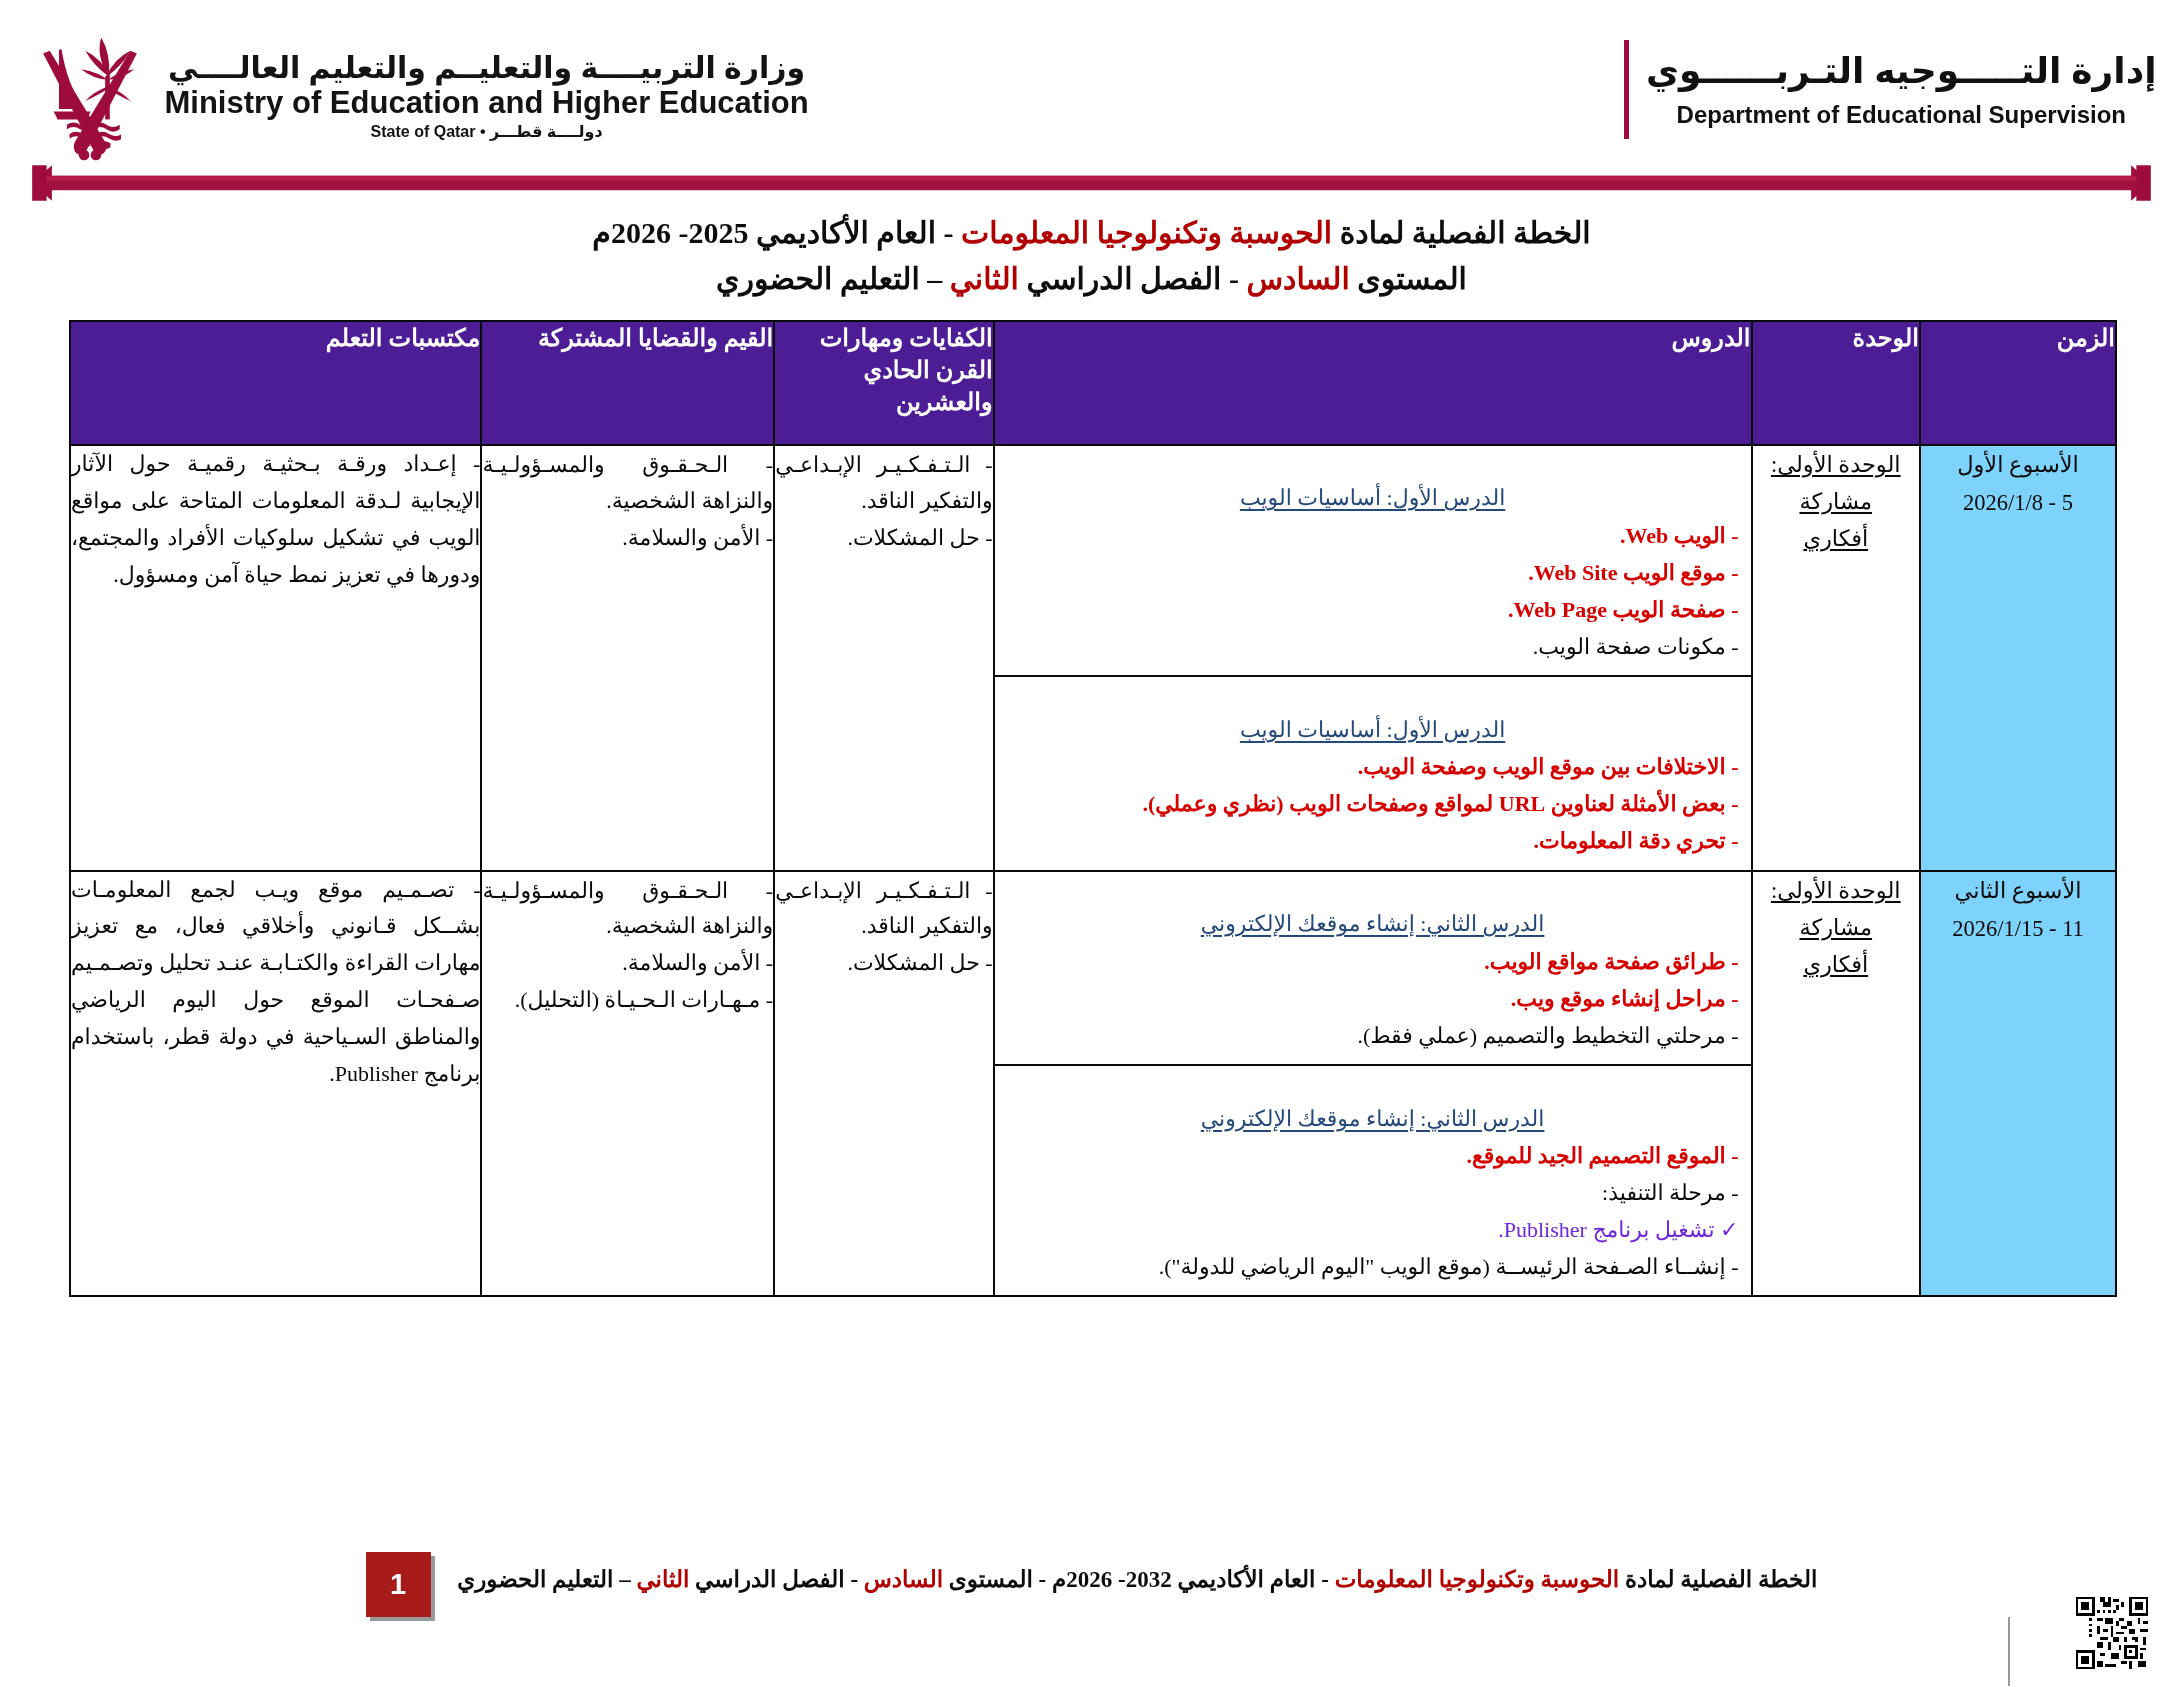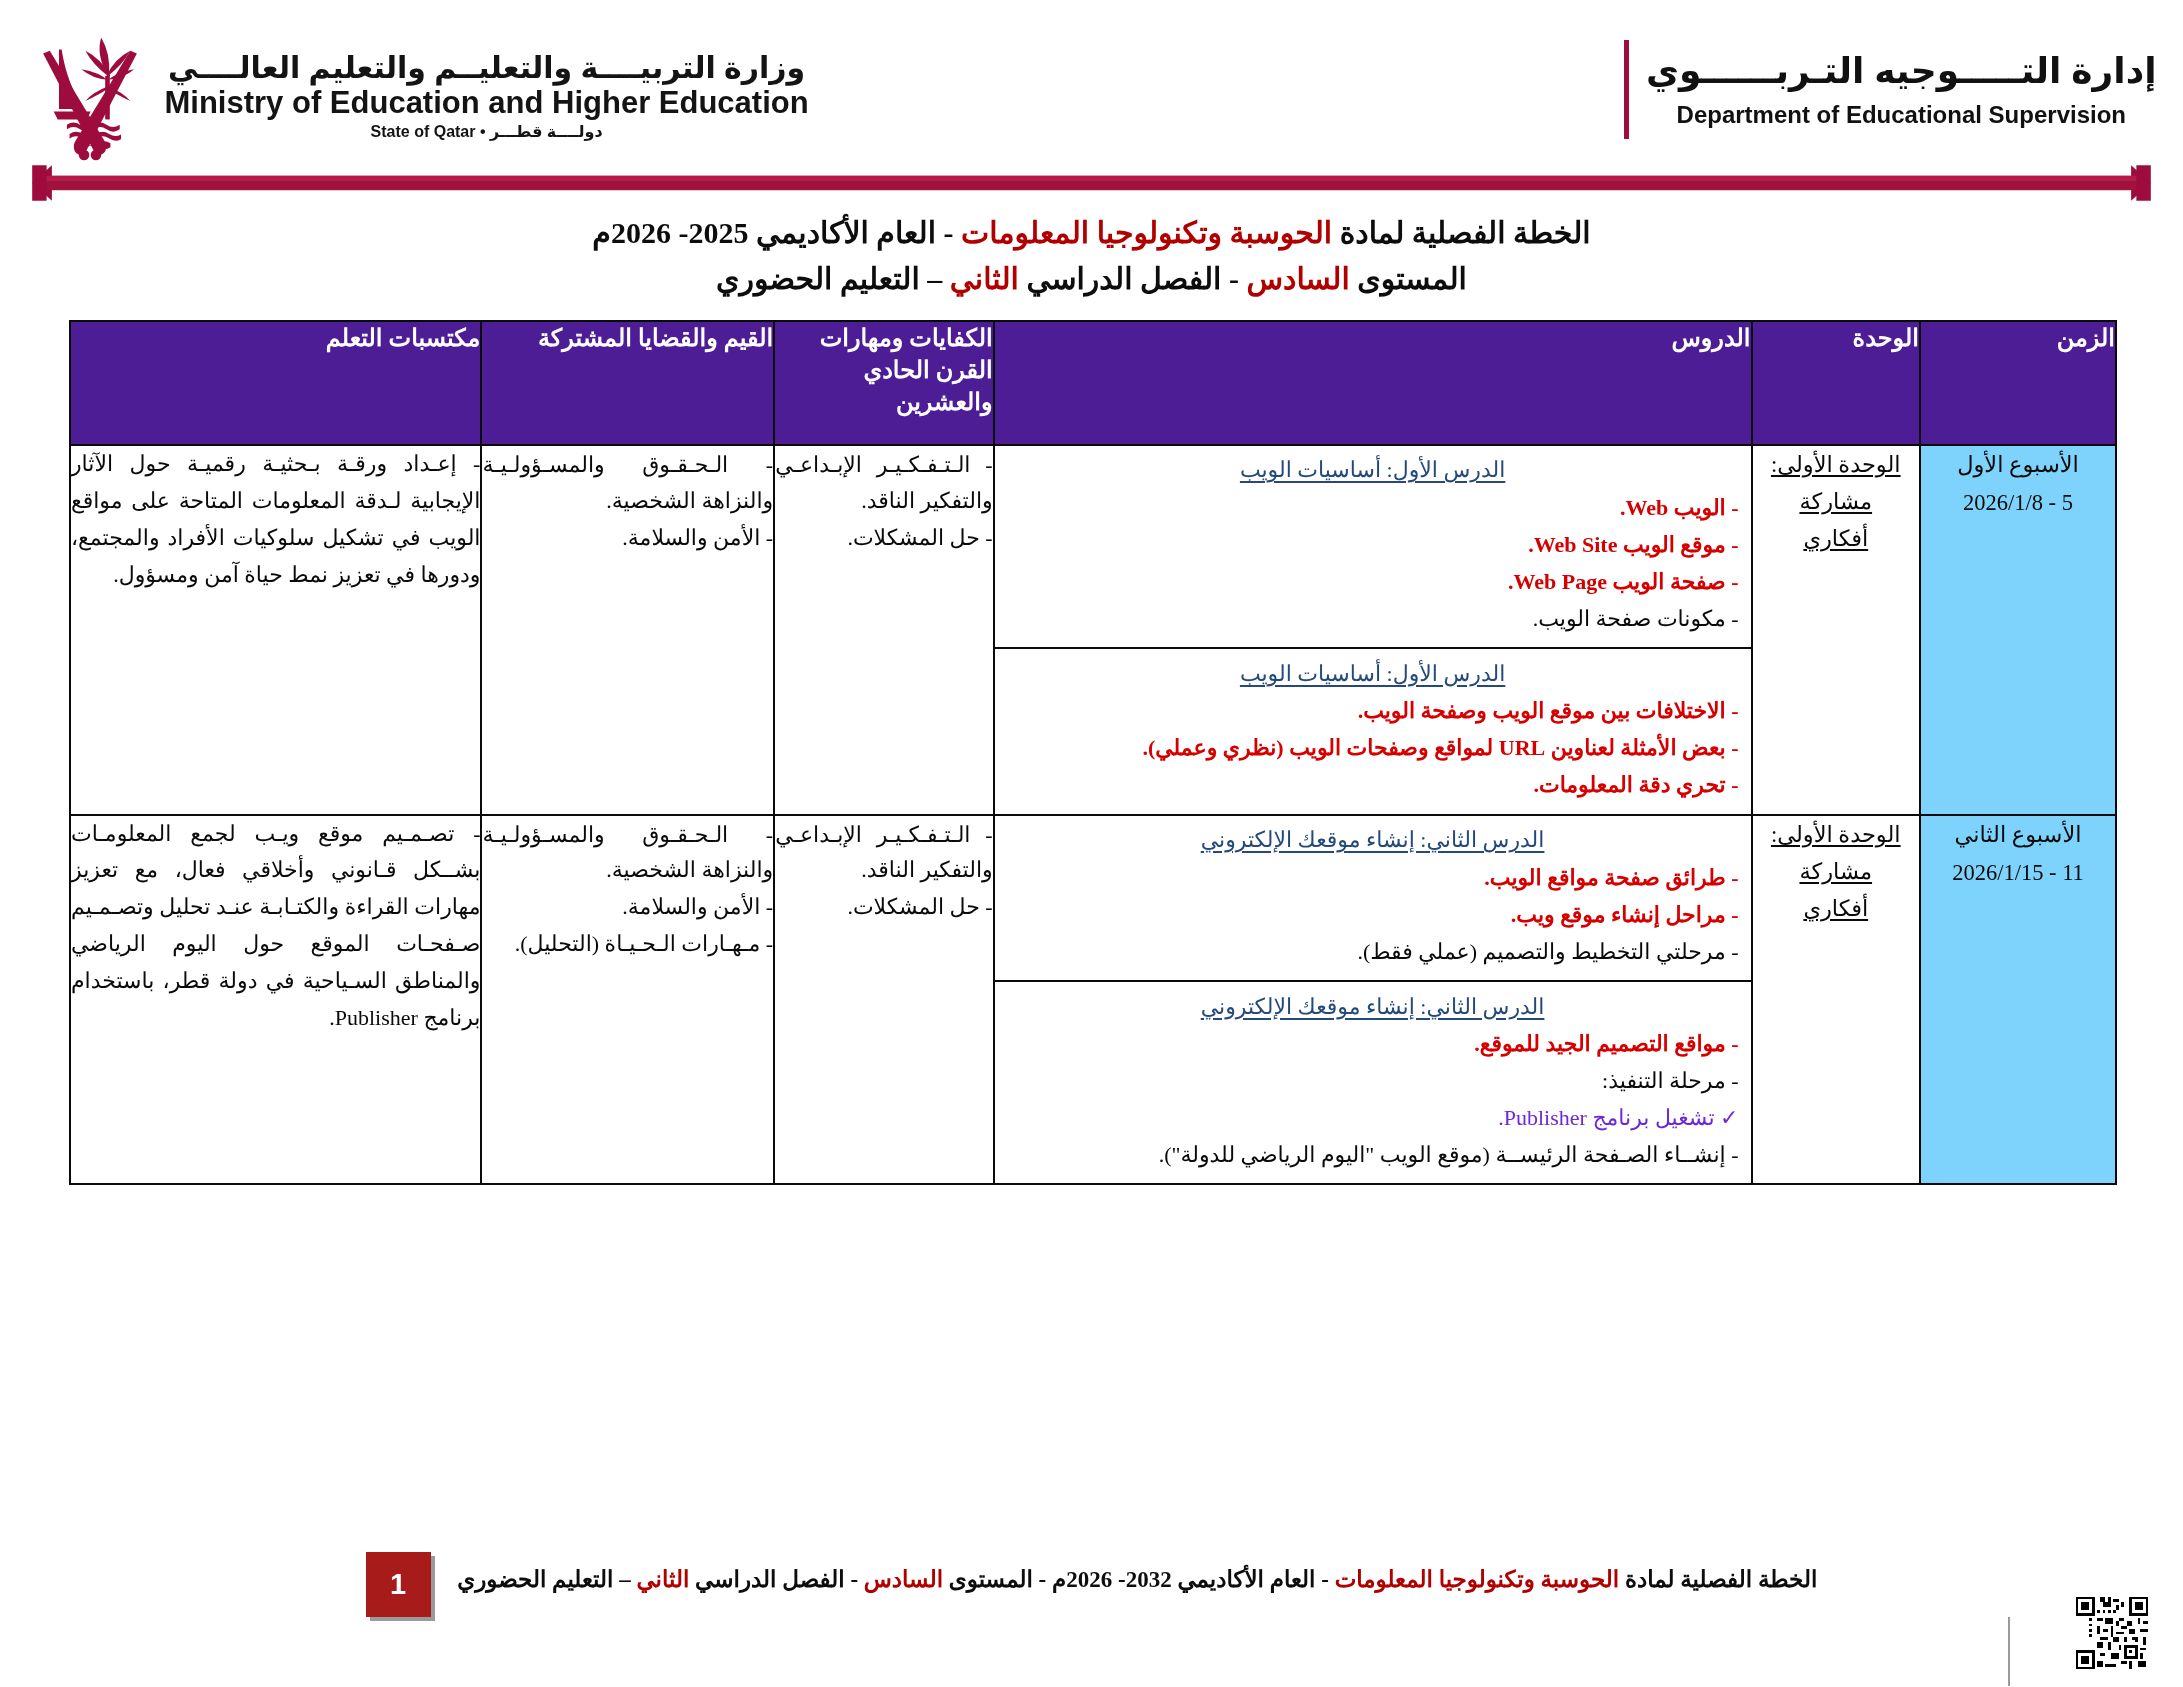--- a/index.html
+++ b/index.html
@@ -178,20 +178,21 @@
   }
   .lesson-block:last-child{border-bottom:none;}
   .lesson-title{
     color:#24497A;
     text-decoration:underline;
     text-underline-offset:4px;
     font-size:22px;
     text-align:center;
     margin-bottom:2.6px;
     line-height:1.6;
+    margin-top:28px;
   }
   .litem{
     font-size:22px;
     line-height:1.62;
     text-align:justify;
     text-align-last:right;
     margin:1.3px 0;
   }
   .litem.red{color:#D60000;font-weight:bold;}
   .litem.black{color:#0a0a0a;}
@@ -412,21 +413,21 @@
         </td>
         <td class="lessons-cell">
           <div class="lesson-block">
             <div class="lesson-title">الدرس الثاني: إنشاء موقعك الإلكتروني</div>
             <div class="litem red">- طرائق صفحة مواقع الويب.</div>
             <div class="litem red">- مراحل إنشاء موقع ويب.</div>
             <div class="litem black">- مرحلتي التخطيط والتصميم (عملي فقط).</div>
           </div>
           <div class="lesson-block">
             <div class="lesson-title">الدرس الثاني: إنشاء موقعك الإلكتروني</div>
-            <div class="litem red">- مواقع التصميم الجيد للموقع.</div>
+            <div class="litem red">- الموقع التصميم الجيد للموقع.</div>
             <div class="litem black">- مرحلة التنفيذ:</div>
             <div class="litem check">✓  تشغيل برنامج Publisher.</div>
             <div class="litem black">- إنشــاء الصـفحة الرئيســة (موقع الويب "اليوم الرياضي للدولة").</div>
           </div>
         </td>
         <td class="cell">
           <div class="bullets">
             <p>- الـتـفـكـيـر الإبـداعـي والتفكير الناقد.</p>
             <p>- حل المشكلات.</p>
           </div>

